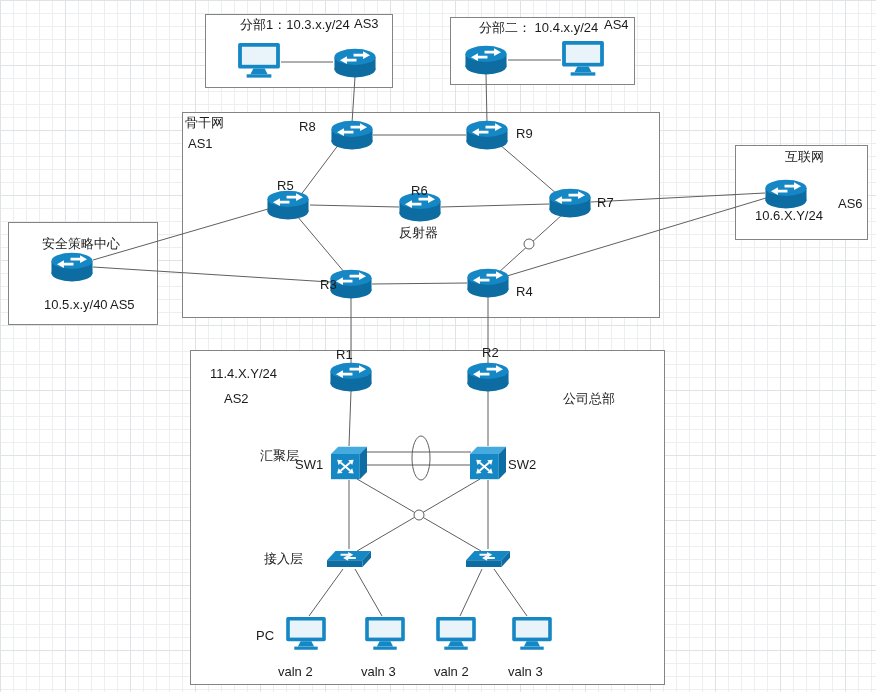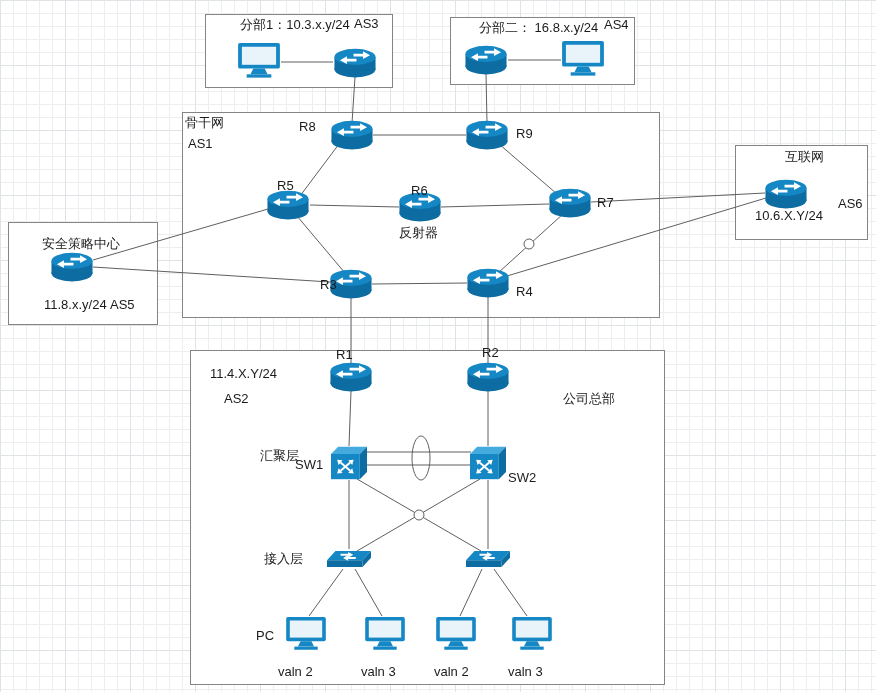--- a/index.html
+++ b/index.html
@@ -187,53 +187,53 @@
       </svg></div>
   <div class="dev" style="left:435px;top:616px"><svg width="42" height="36" viewBox="0 0 46 40">
         <use href="#sym-monitor"></use>
       </svg></div>
   <div class="dev" style="left:511px;top:616px"><svg width="42" height="36" viewBox="0 0 46 40">
         <use href="#sym-monitor"></use>
       </svg></div>
 
   <div class="lbl" style="left:240px;top:16px">分部1：10.3.x.y/24</div>
   <div class="lbl" style="left:354px;top:16px">AS3</div>
-  <div class="lbl" style="left:479px;top:19px">分部二： 16.8.x.y/24</div>
+  <div class="lbl" style="left:479px;top:19px">分部二： 10.4.x.y/24</div>
   <div class="lbl" style="left:604px;top:17px">AS4</div>
 
   <div class="lbl" style="left:185px;top:114px">骨干网</div>
   <div class="lbl" style="left:188px;top:136px">AS1</div>
 
   <div class="lbl" style="left:299px;top:119px">R8</div>
   <div class="lbl" style="left:516px;top:126px">R9</div>
   <div class="lbl" style="left:277px;top:178px">R5</div>
   <div class="lbl" style="left:411px;top:183px">R6</div>
   <div class="lbl" style="left:399px;top:224px">反射器</div>
   <div class="lbl" style="left:597px;top:195px">R7</div>
   <div class="lbl" style="left:320px;top:277px">R3</div>
   <div class="lbl" style="left:516px;top:284px">R4</div>
 
   <div class="lbl" style="left:785px;top:148px">互联网</div>
   <div class="lbl" style="left:755px;top:208px">10.6.X.Y/24</div>
   <div class="lbl" style="left:838px;top:196px">AS6</div>
 
   <div class="lbl" style="left:42px;top:235px">安全策略中心</div>
-  <div class="lbl" style="left:44px;top:297px">11.8.x.y/24</div>
+  <div class="lbl" style="left:44px;top:297px">10.5.x.y/40</div>
   <div class="lbl" style="left:110px;top:297px">AS5</div>
 
   <div class="lbl" style="left:210px;top:366px">11.4.X.Y/24</div>
   <div class="lbl" style="left:224px;top:391px">AS2</div>
   <div class="lbl" style="left:563px;top:390px">公司总部</div>
 
   <div class="lbl" style="left:336px;top:347px">R1</div>
   <div class="lbl" style="left:482px;top:345px">R2</div>
 
   <div class="lbl" style="left:260px;top:447px">汇聚层</div>
   <div class="lbl" style="left:295px;top:457px">SW1</div>
-  <div class="lbl" style="left:508px;top:470px">SW2</div>
+  <div class="lbl" style="left:508px;top:457px">SW2</div>
 
   <div class="lbl" style="left:264px;top:550px">接入层</div>
   <div class="lbl" style="left:256px;top:628px">PC</div>
 
   <div class="lbl" style="left:278px;top:664px">valn 2</div>
   <div class="lbl" style="left:361px;top:664px">valn 3</div>
   <div class="lbl" style="left:434px;top:664px">valn 2</div>
   <div class="lbl" style="left:508px;top:664px">valn 3</div>
 
 </div>

